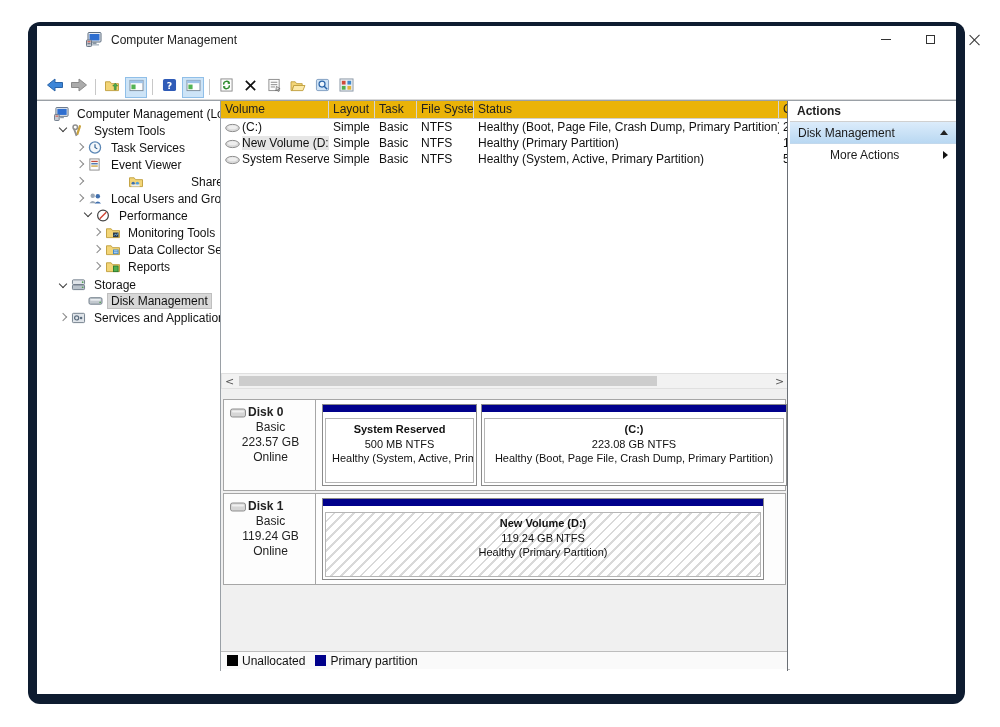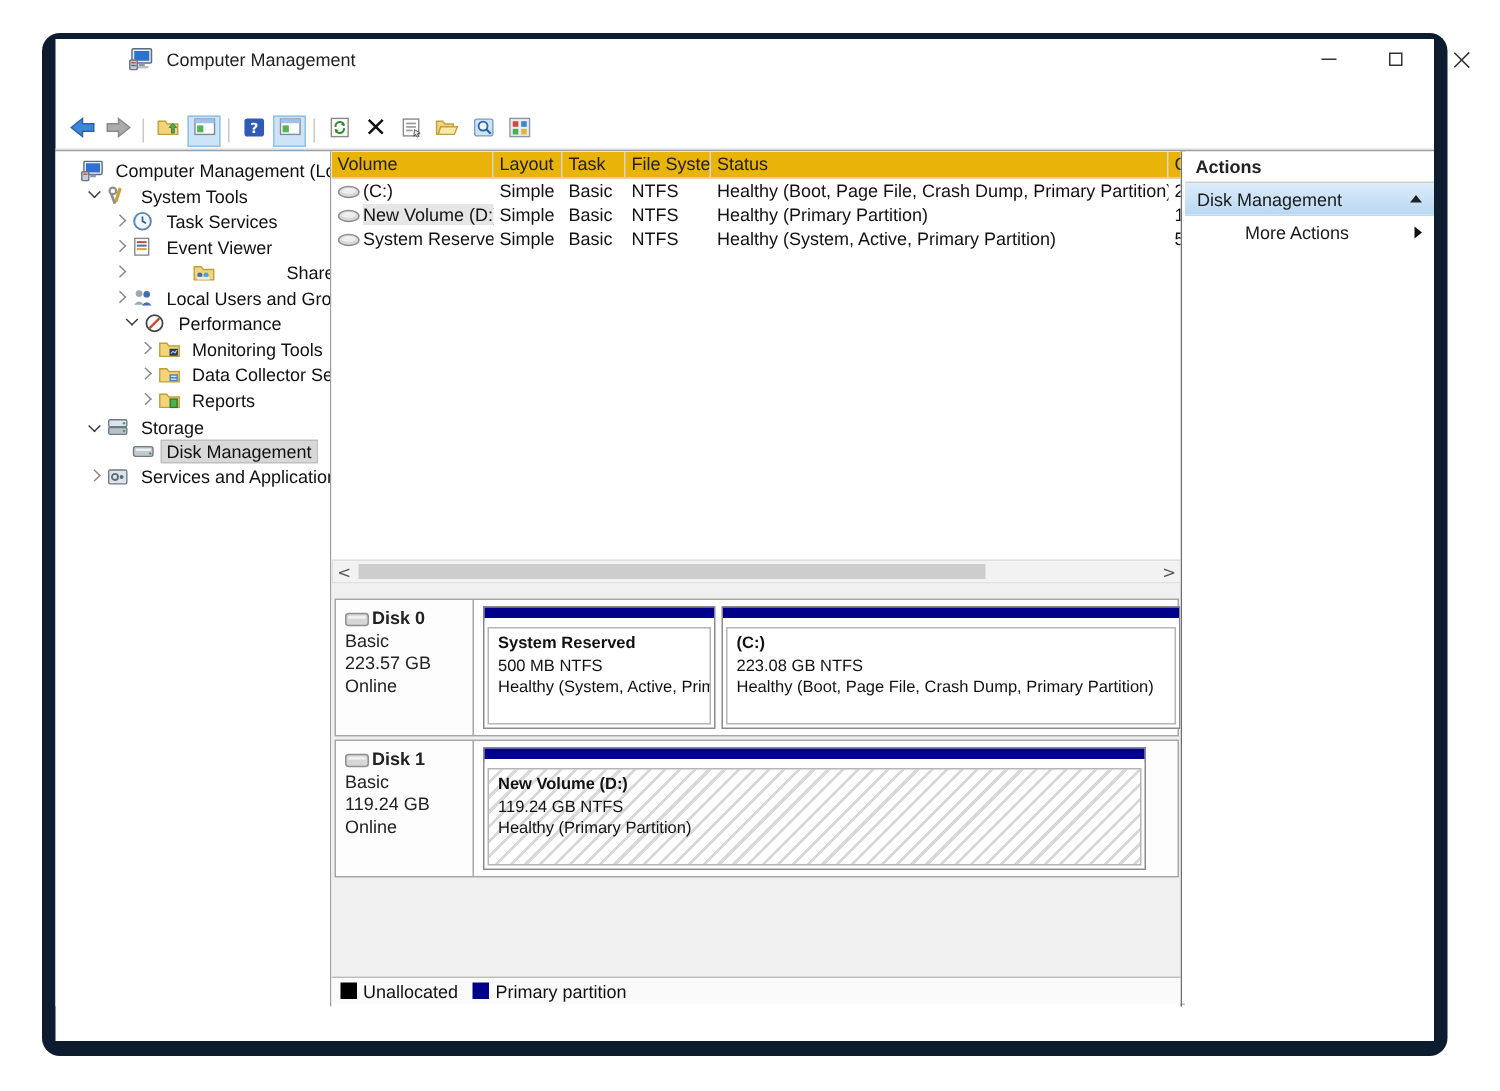--- a/index.html
+++ b/index.html
@@ -72,21 +72,21 @@
   .vl-hcell { font-size:12px; color:#222; padding:1px 4px; border-right:1px solid #d4d4d4;
     white-space:nowrap; overflow:hidden; }
   .vl-row { display:flex; height:16px; align-items:center; }
   .vl-cell { font-size:12px; color:#111; padding:0 4px; white-space:nowrap; overflow:hidden; display:flex; align-items:center; }
   .vol-icon { width:15px; height:10px; margin-right:2px; flex:0 0 15px; }
   .vl-sel { background:#e6e6e6; }
   .center-hscroll { position:absolute; left:0; top:272px; width:567px; height:16px; }
 
   .graph-view { position:absolute; left:0; top:288px; width:567px; height:262px; background:#f0f0f0; }
   .disk-row { position:absolute; left:2px; width:563px; height:92px; background:#fdfdfd;
-    border:1px solid #a6a6a6; }
+    border:1px solid #a6a6a6;text-align:center; }
   .disk-head { position:absolute; left:0; top:0; width:92px; height:100%; border-right:1px solid #a6a6a6;
     padding:5px 4px 0 6px; font-size:12px; color:#222; background:#fdfdfd; }
   .disk-head .dh-title { display:flex; align-items:center; font-weight:bold; }
   .disk-head .dh-line { margin-top:1px; line-height:14px; }
   .drive-icon { width:16px; height:10px; margin-right:2px; }
   .partition { position:absolute; top:4px; height:82px; border:1px solid #8a8a8a; background:#fff; }
   .pbar { height:9px; border-bottom:2px solid #ffffff; }
   .pbody { position:absolute; left:2px; right:2px; top:13px; bottom:2px; border:1px solid #b5b5b5;
     padding:3px 6px; overflow:hidden; white-space:nowrap; font-size:11px; color:#111; }
   .pbody.hatched { background:repeating-linear-gradient(135deg,#ffffff 0 5px,#d9d9d9 5px 7px); }

